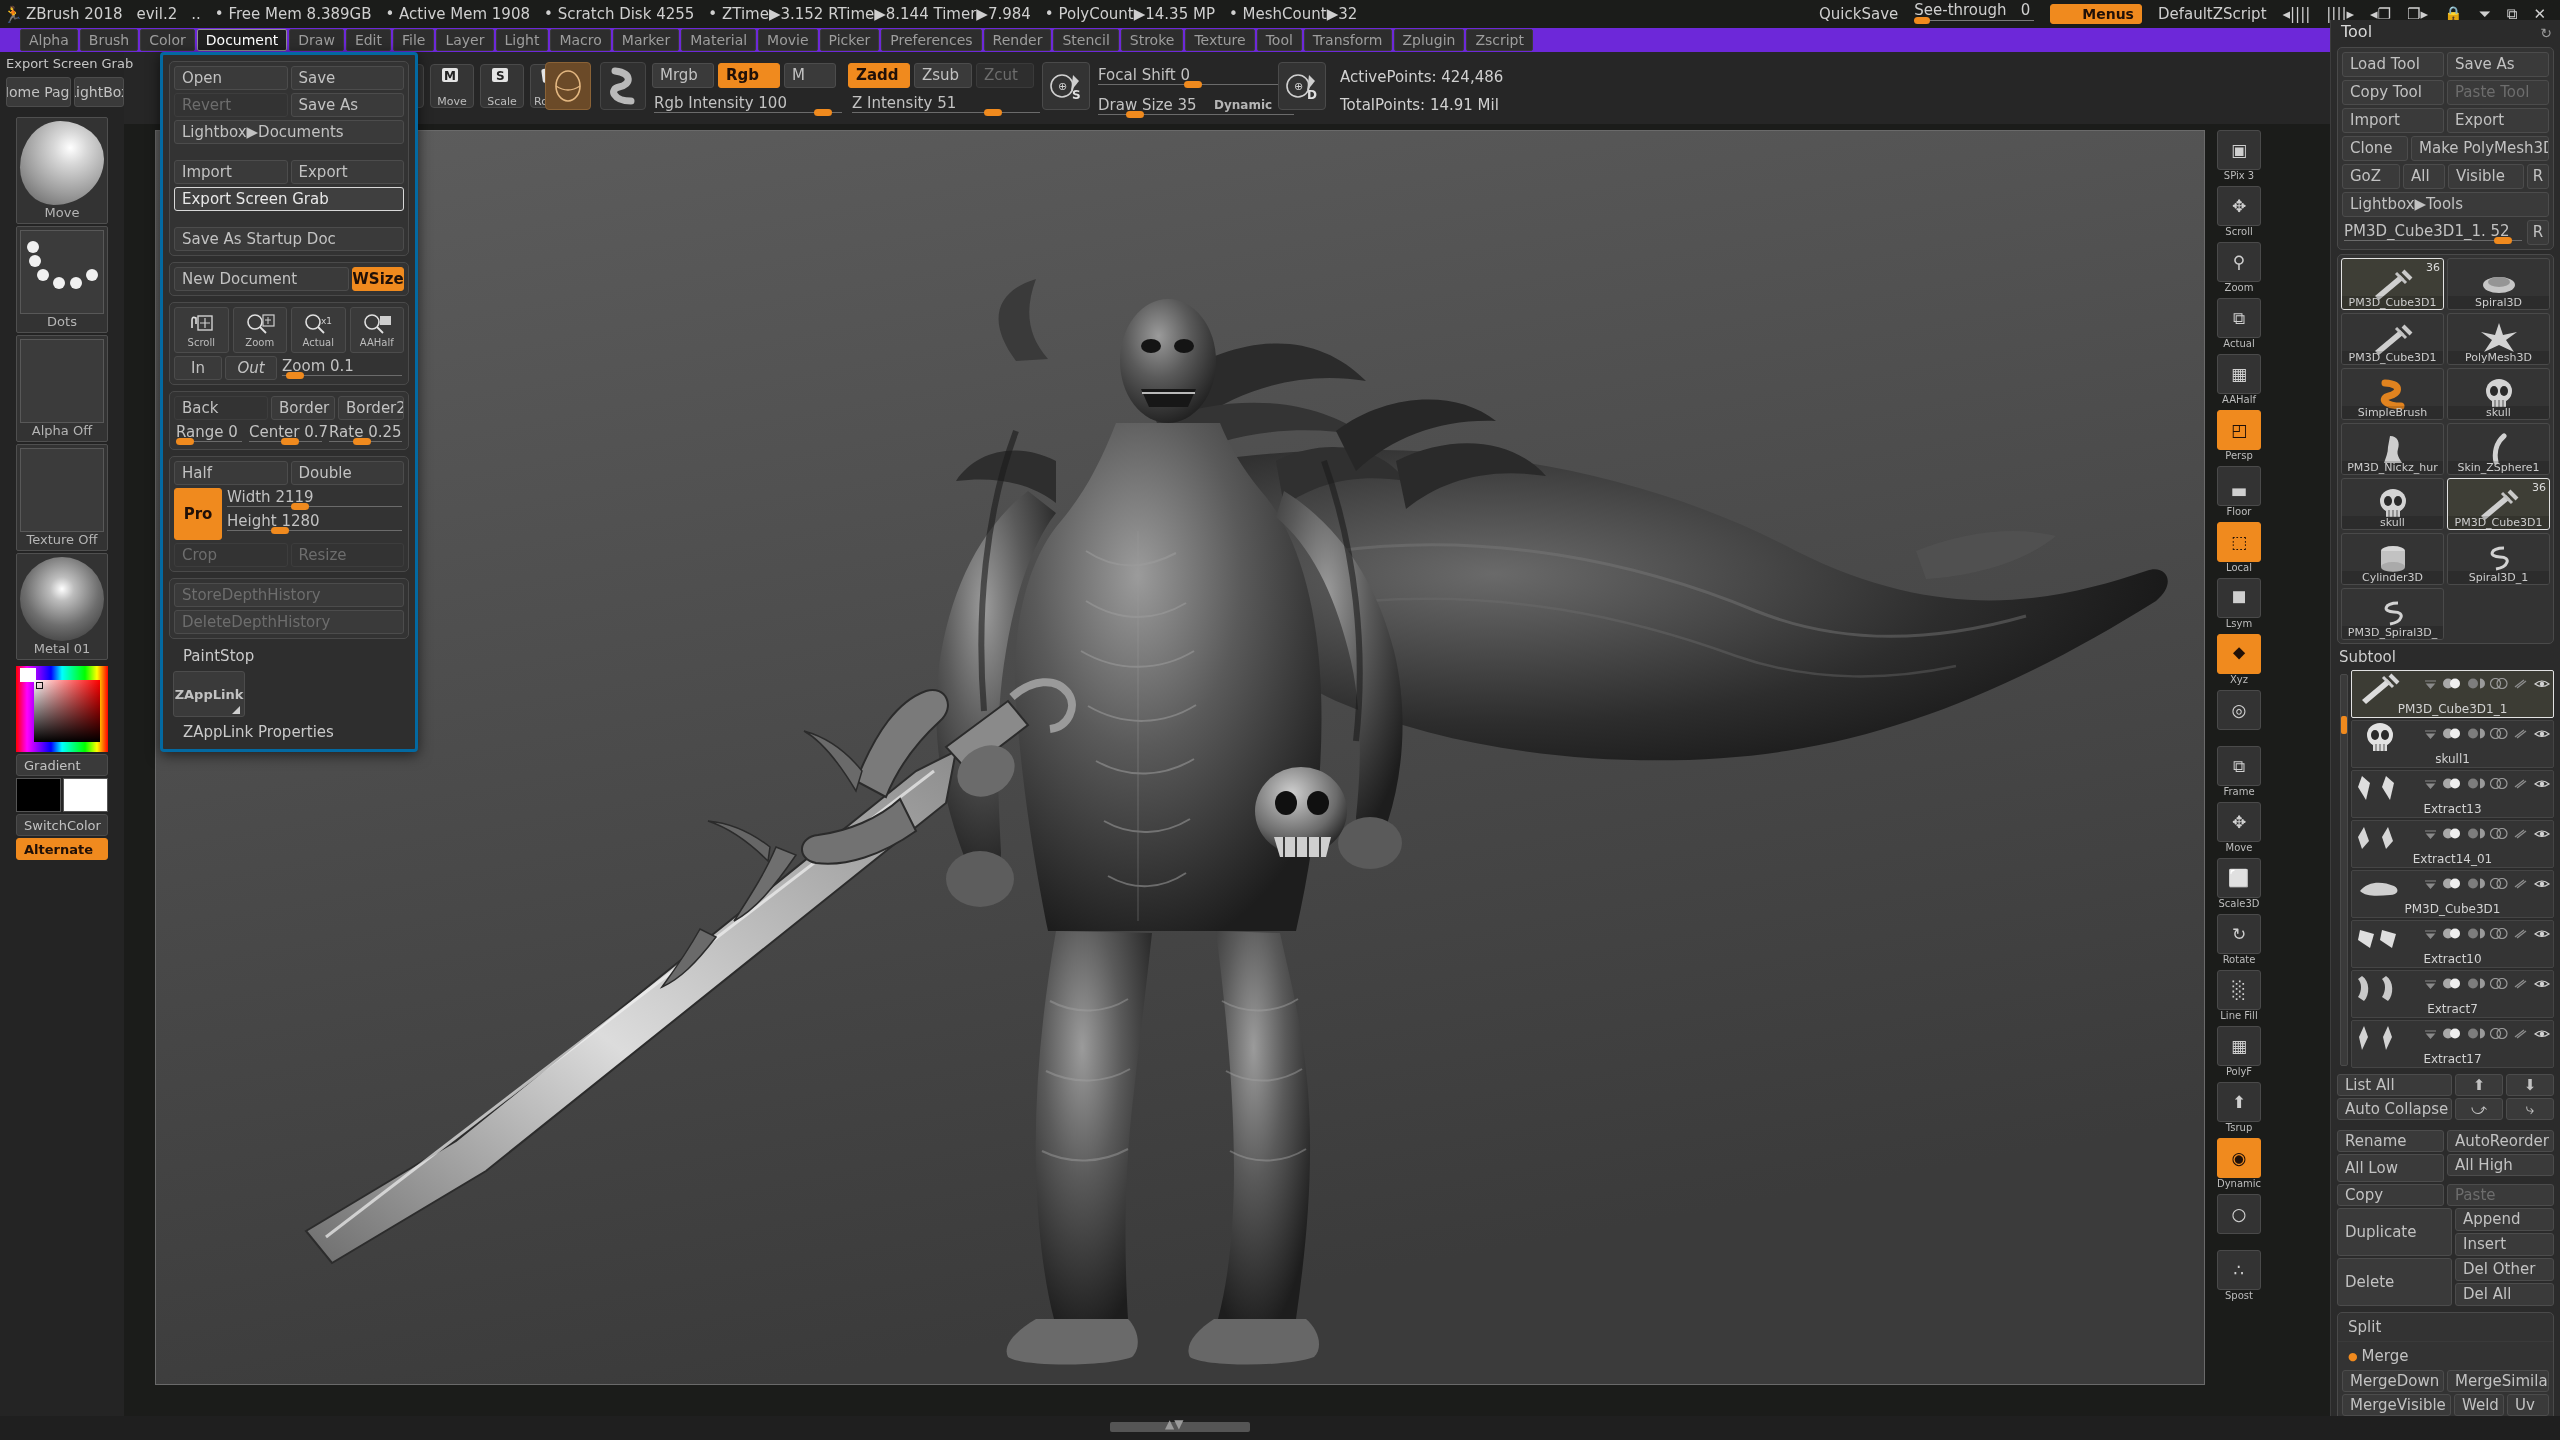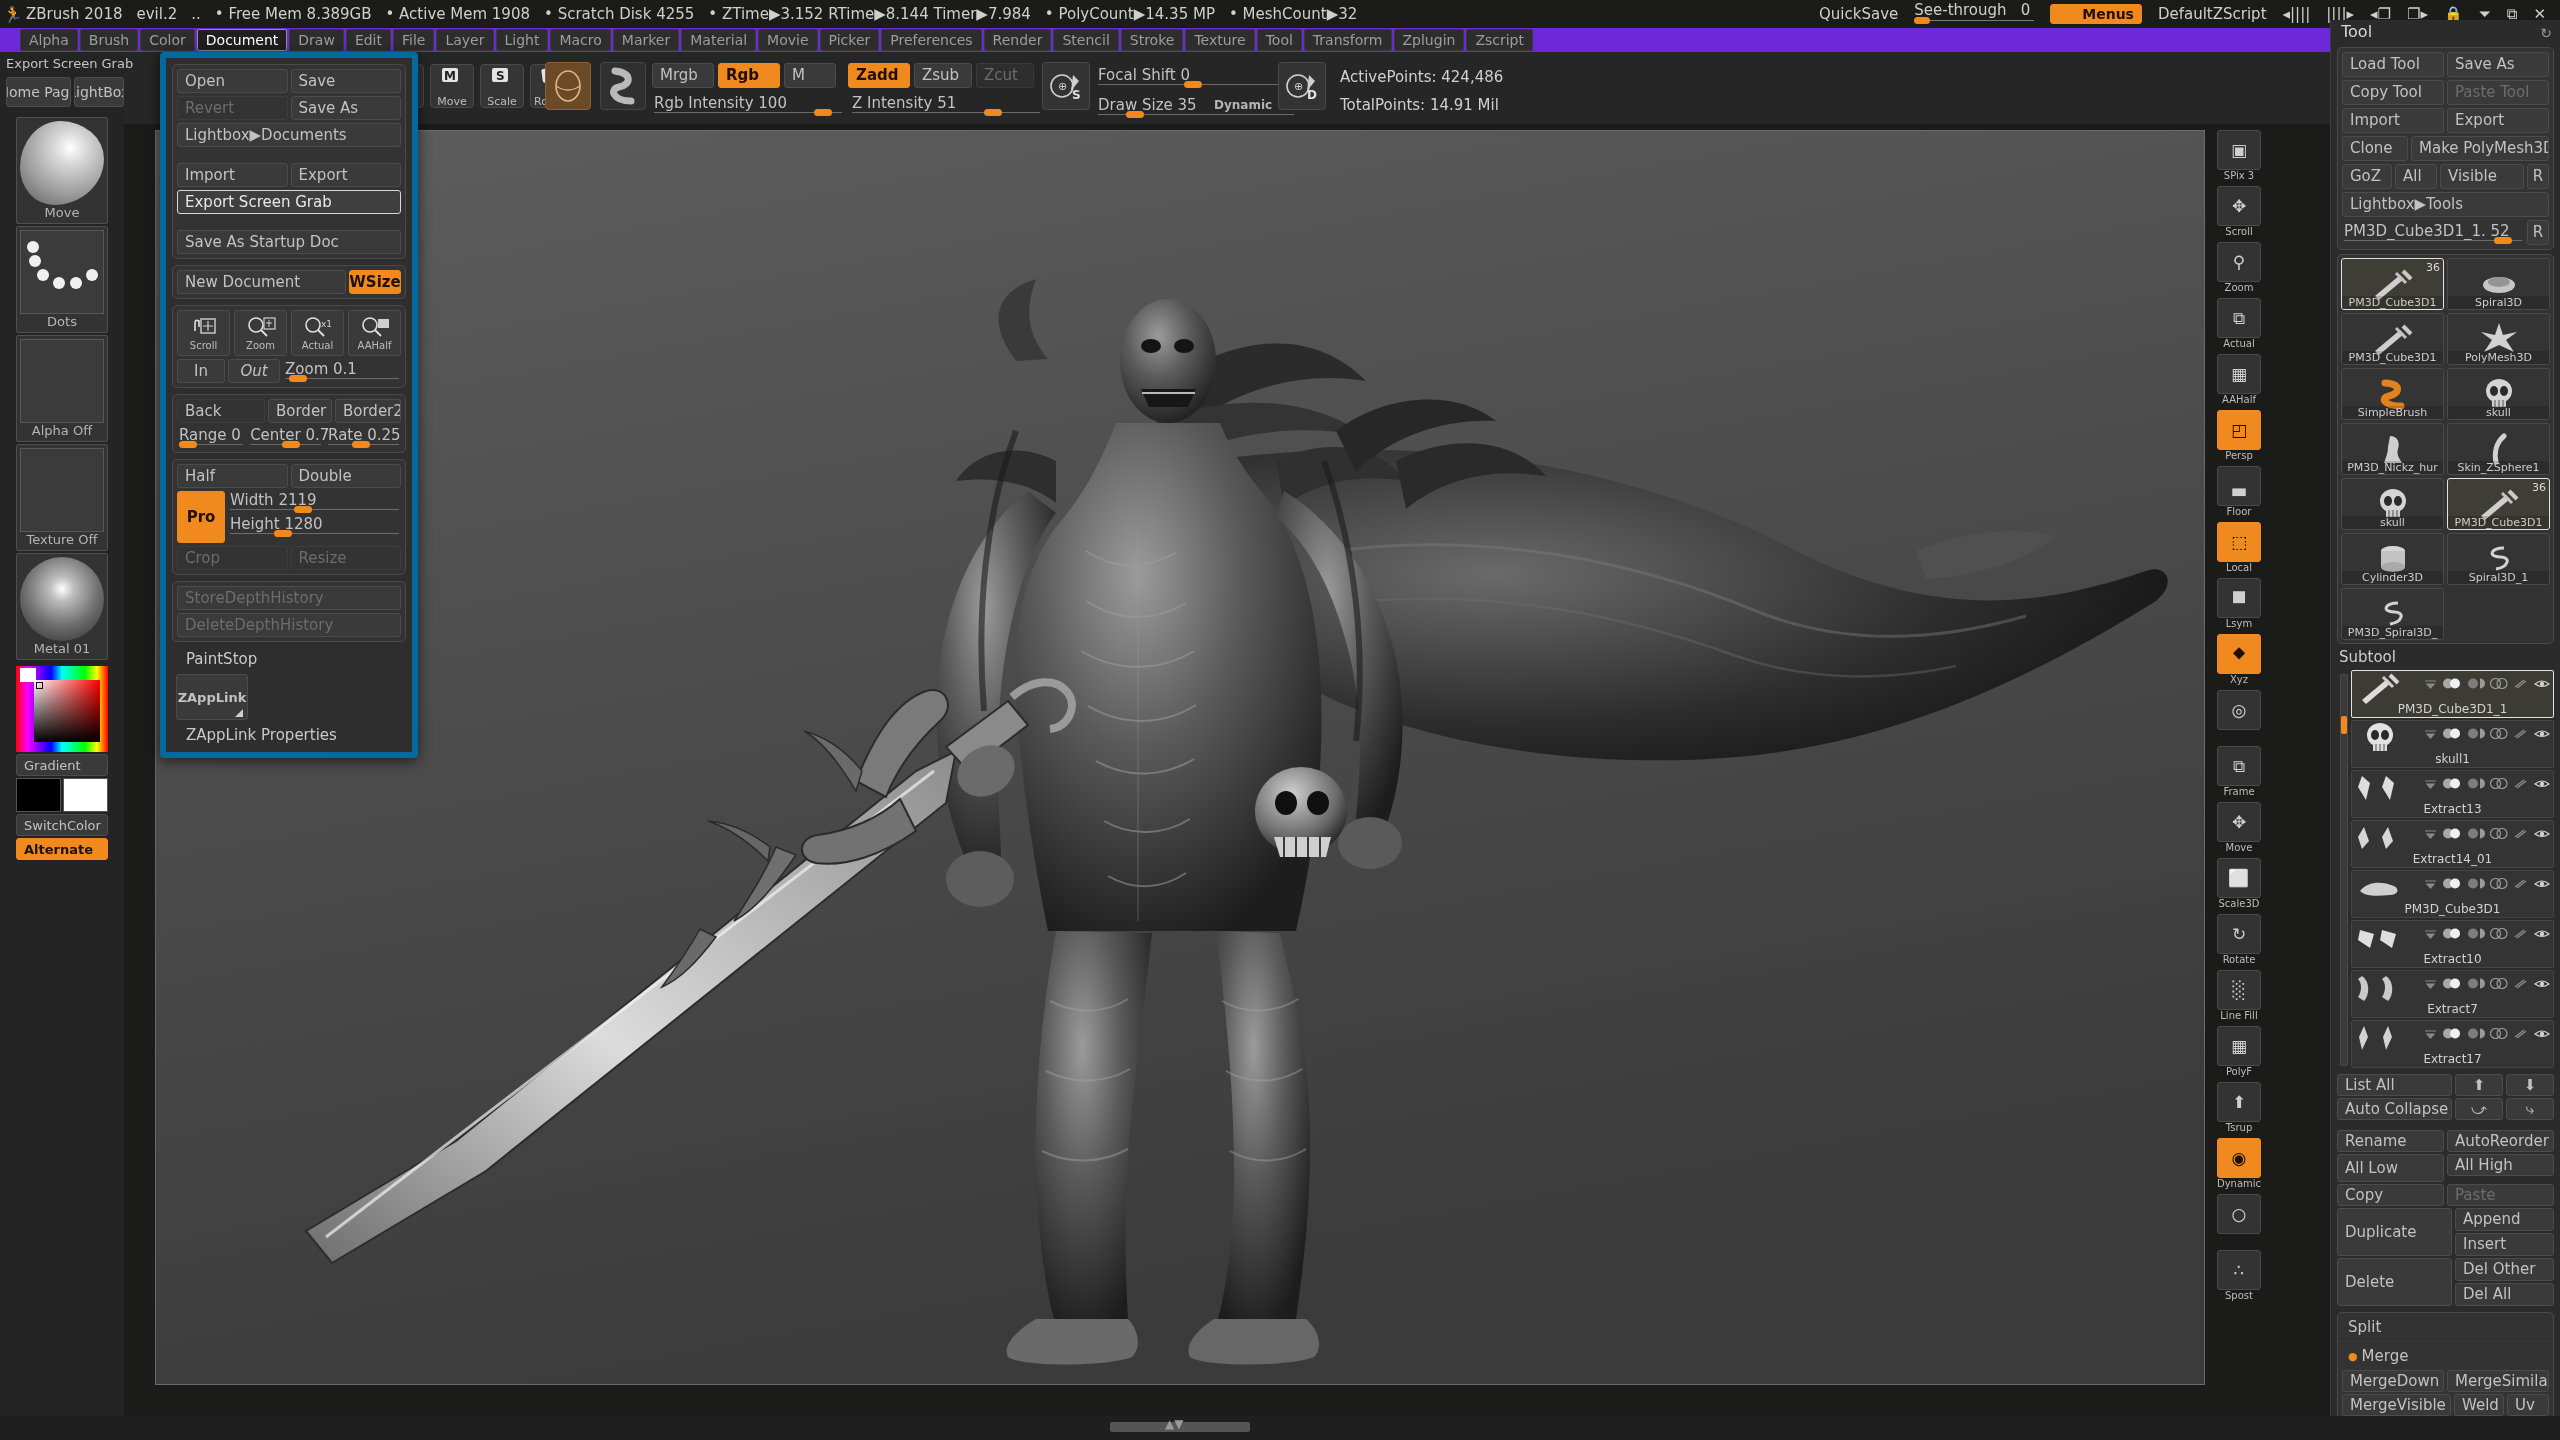--- a/index.html
+++ b/index.html
@@ -92,21 +92,21 @@
     display:flex; align-items:center; justify-content:center;}
   .st-row .name { position:absolute; bottom:1px; left:0; right:0; text-align:center;
     font-size:12px; color:#d3d3d3; }
   .st-icons { position:absolute; right:3px; top:3px; display:flex; gap:5px; align-items:center; }
 
   .listrow { border-top:1px solid #3a3a3a; font-size:15px; color:#c2c2c2; padding:5px 0 5px 10px;}
   .bullet { color:#f08a1e; font-size:11px; margin-right:4px; vertical-align:middle;}
 
   
   #docmenu { position:absolute; left:160px; top:52px; width:258px;
-    background:#2e2e2e; border:6px solid #0369a1; border-radius:4px; padding:6px;
+    background:#2e2e2e; border:3px solid #0369a1; border-radius:4px; padding:6px;
     display:flex; flex-direction:column; gap:6px; z-index:50;
     box-shadow:0 3px 14px rgba(0,0,0,.6); }
   #docmenu .btn { height:24px; font-size:15px; }
 
   
   #bottombar { position:absolute; left:0; bottom:0; width:2560px; height:24px; background:#1f1f1f; }
   #bottombar .sb { position:absolute; left:1110px; top:6px; width:140px; height:10px;
     background:#555; border-radius:2px; }
   #bottombar .arrows { position:absolute; left:1165px; top:1px; font-size:12px; color:#9a9a9a;}
 </style>
@@ -576,21 +576,21 @@
     </div>
     <div class="row">
       <div class="btn" style="flex:1">Import</div>
       <div class="btn" style="flex:1">Export</div>
     </div>
     <div class="row">
       <div class="btn" style="width:66px">Clone</div>
       <div class="btn" style="flex:1">Make PolyMesh3D</div>
     </div>
     <div class="row">
-      <div class="btn" style="width:50px">GoZ</div>
+      <div class="btn" style="width:58px">GoZ</div>
       <div class="btn" style="width:42px">All</div>
       <div class="btn" style="flex:1">Visible</div>
       <div class="btn" style="width:22px;justify-content:center;padding:0;">R</div>
     </div>
     <div class="row">
       <div class="btn" style="flex:1">Lightbox▶Tools</div>
     </div>
     <div class="row" style="align-items:center;">
       <div class="slider" style="flex:1;">
         <span class="lbl"><span>PM3D_Cube3D1_1.</span>

